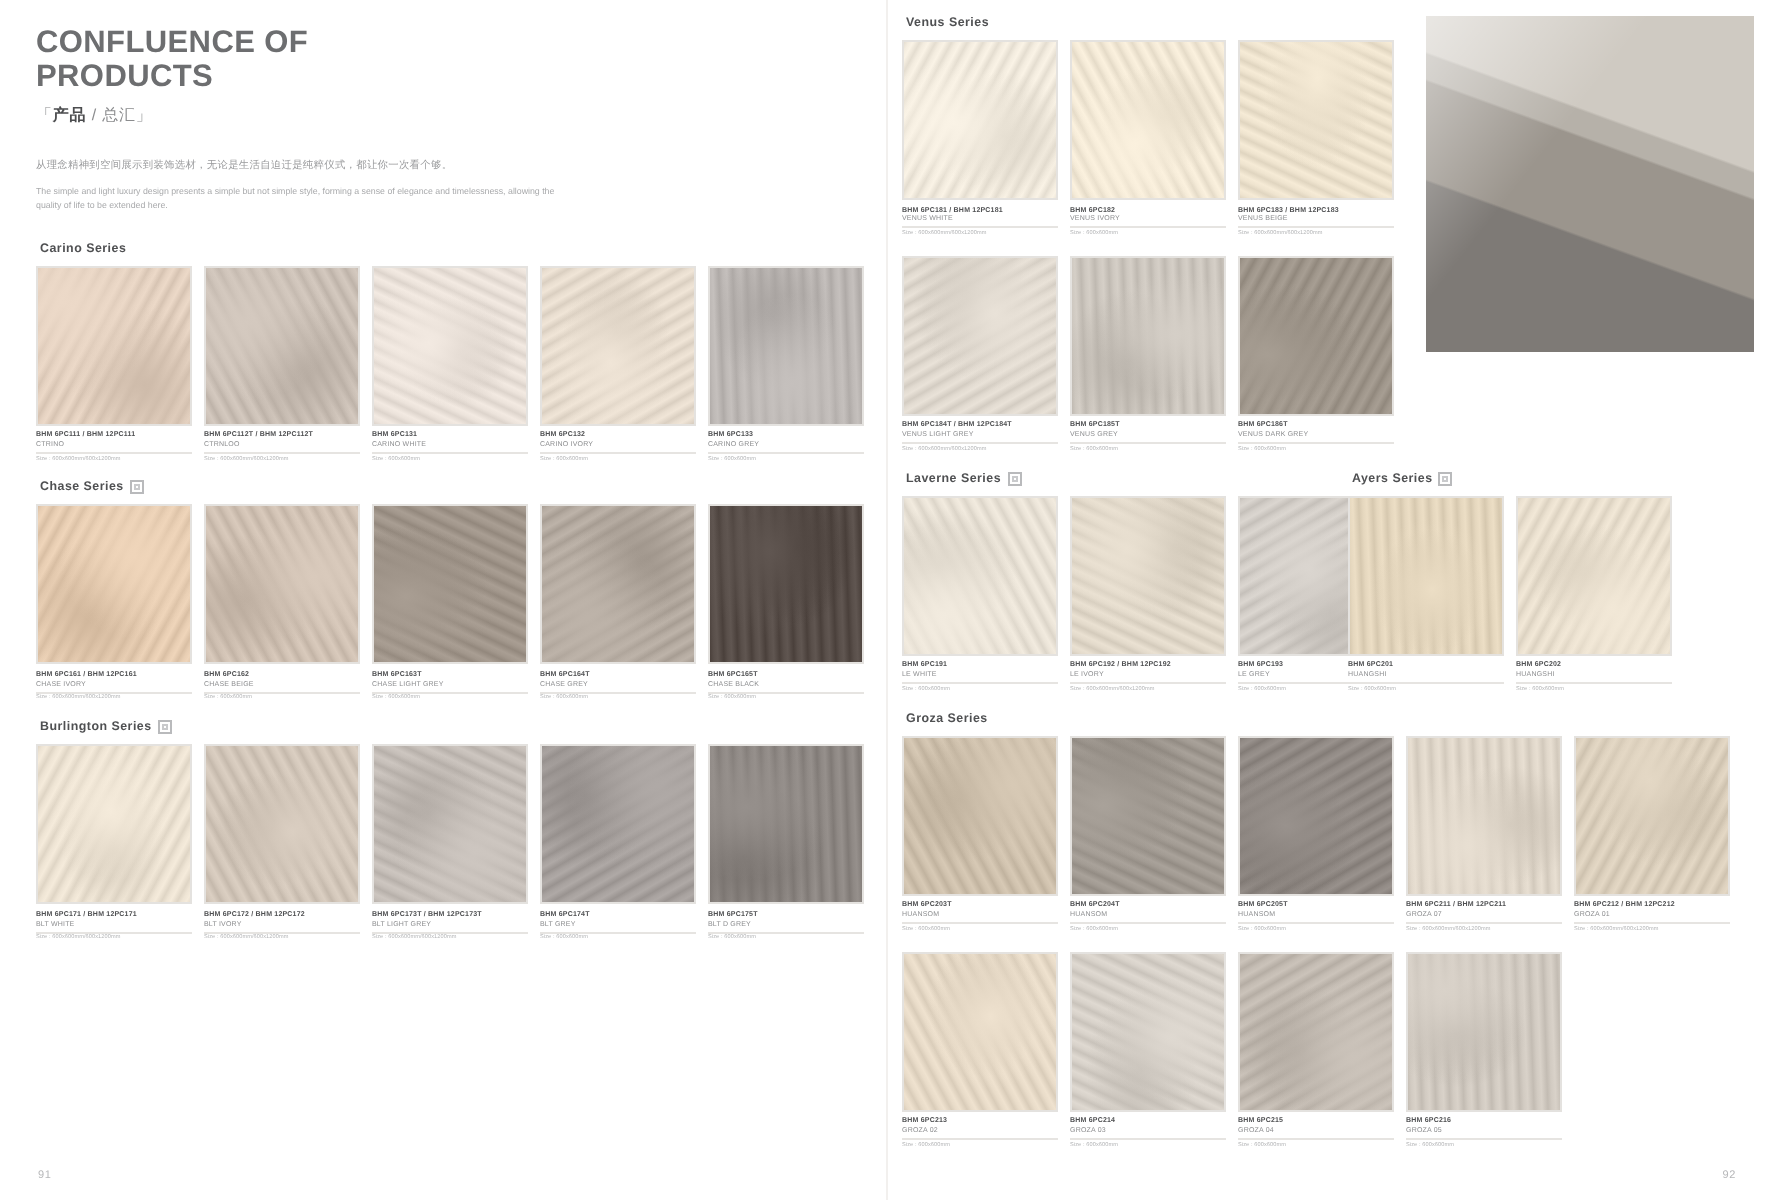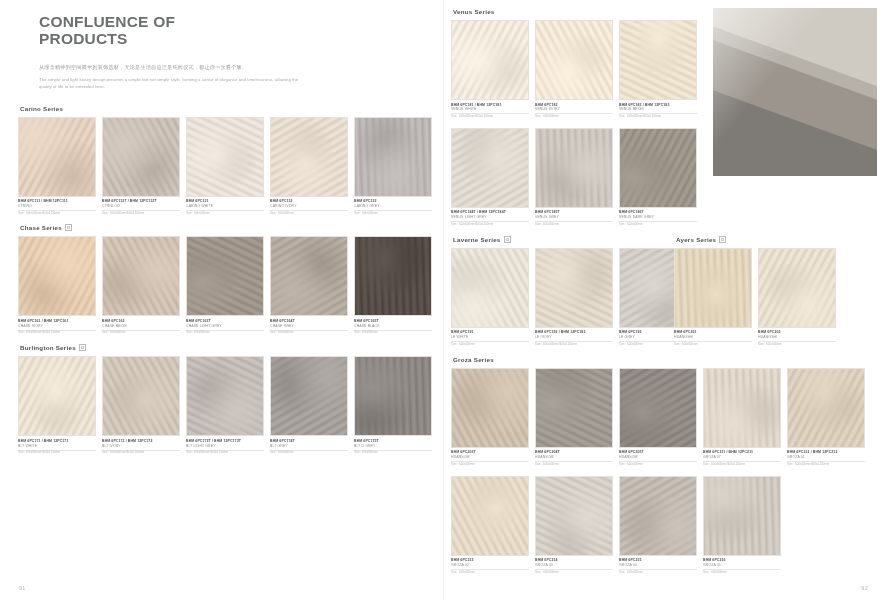--- a/index.html
+++ b/index.html
@@ -3,21 +3,21 @@
 <meta charset="utf-8">
 <style>
   html,body{margin:0;padding:0;background:#ffffff;}
   body{width:887px;height:600px;overflow:hidden;font-family:"Liberation Sans",sans-serif;color:#58585a;}
   .spread{position:relative;width:887px;height:600px;display:flex;}
   .page{position:relative;height:600px;box-sizing:border-box;}
   .page-left{width:443px;padding:14px 12px 0 18px;}
   .page-right{width:444px;padding:8px 8px 0 8px;}
 
   
-  .intro{margin-bottom:14px;margin-left:21px;}
+  .intro{margin-bottom:14px;}
   .intro h1{margin:0;font-size:15.5px;line-height:1.08;font-weight:bold;letter-spacing:.2px;color:#6d6e70;text-transform:uppercase;}
   .intro .cn-title{margin:5px 0 0 0;font-size:8px;color:#8b8c8e;letter-spacing:.4px;}
   .intro .cn-title b{color:#4c4d4f;font-weight:bold;}
   .intro .cn-body{margin:17px 0 0 0;font-size:5.2px;line-height:1.5;color:#9a9b9d;letter-spacing:.15px;}
   .intro .en-body{margin:4px 0 0 0;font-size:4.4px;line-height:1.62;color:#a9aaac;max-width:268px;}
 
   
   .series-head{display:flex;align-items:center;gap:3px;margin:0 0 5px 2px;}
   .series-head .name{font-size:6.2px;font-weight:bold;color:#4f5052;letter-spacing:.25px;}
   .badge{width:5px;height:5px;border:.5px solid #b9babc;display:inline-block;position:relative;}
@@ -55,20 +55,23 @@
 
 <div class="spread">
 
   <div class="page page-left">
 
     <div class="intro">
       <h1>
         <span>CONFLUENCE OF</span><br>
         <span>PRODUCTS</span>
       </h1>
+      <div class="cn-title">
+        <span>「</span><b>产品</b><span> / </span><span>总汇</span><span>」</span>
+      </div>
       <p class="cn-body">从理念精神到空间展示到装饰选材，无论是生活自迫迁是纯粹仪式，都让你一次看个够。</p>
       <p class="en-body">The simple and light luxury design presents a simple but not simple style, forming a sense of elegance and timelessness, allowing the quality of life to be extended here.</p>
     </div>
 
     <div id="left-series">
         <div class="series-head">
           <span class="name">Carino Series</span>
         </div>
         <div class="row">
           <div class="swatch">

